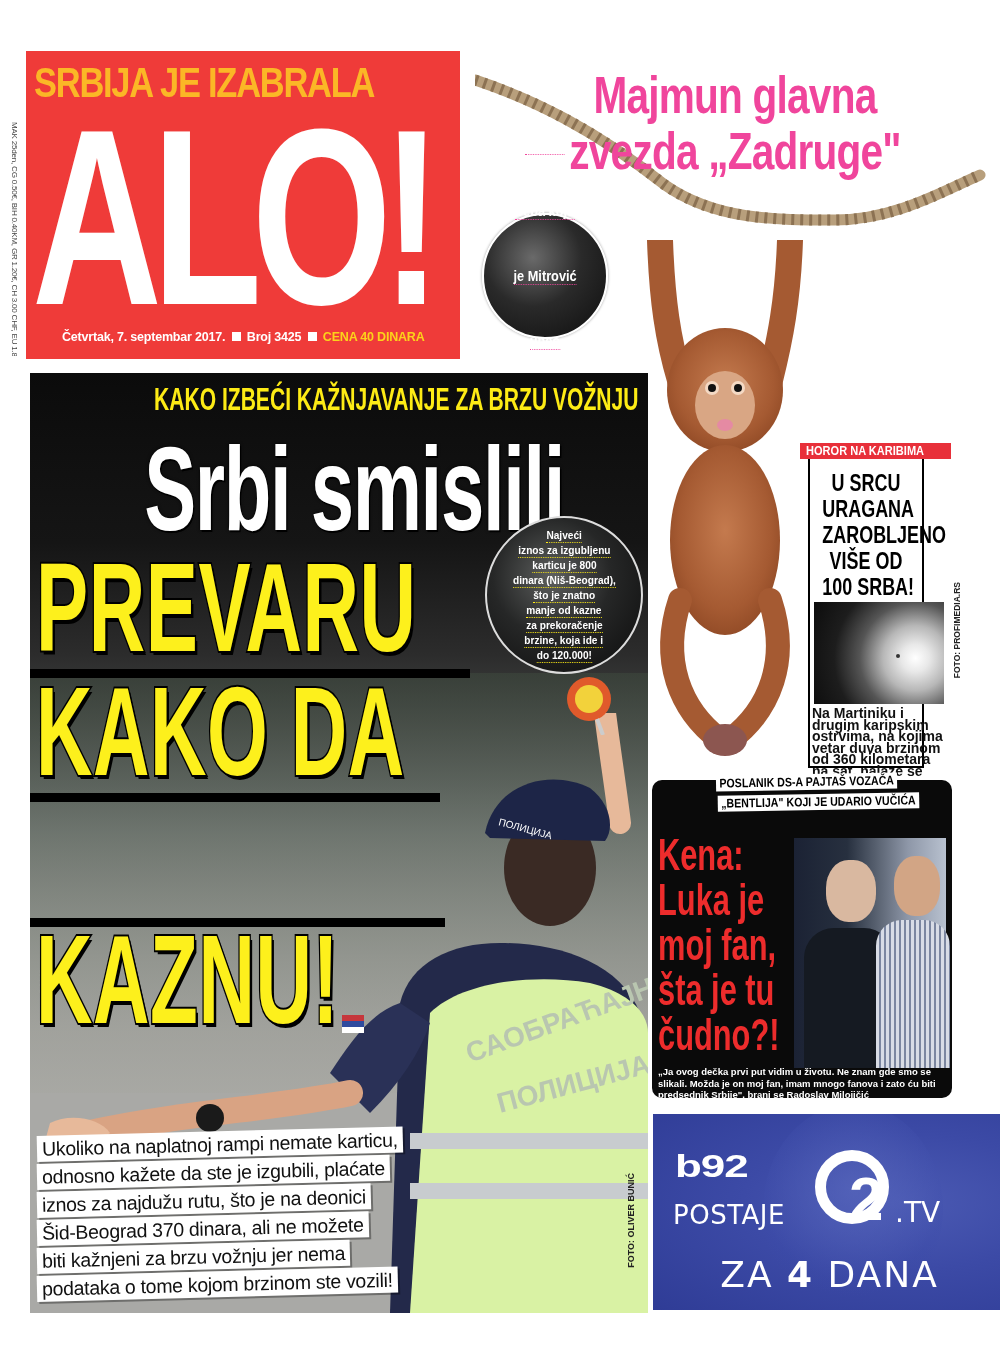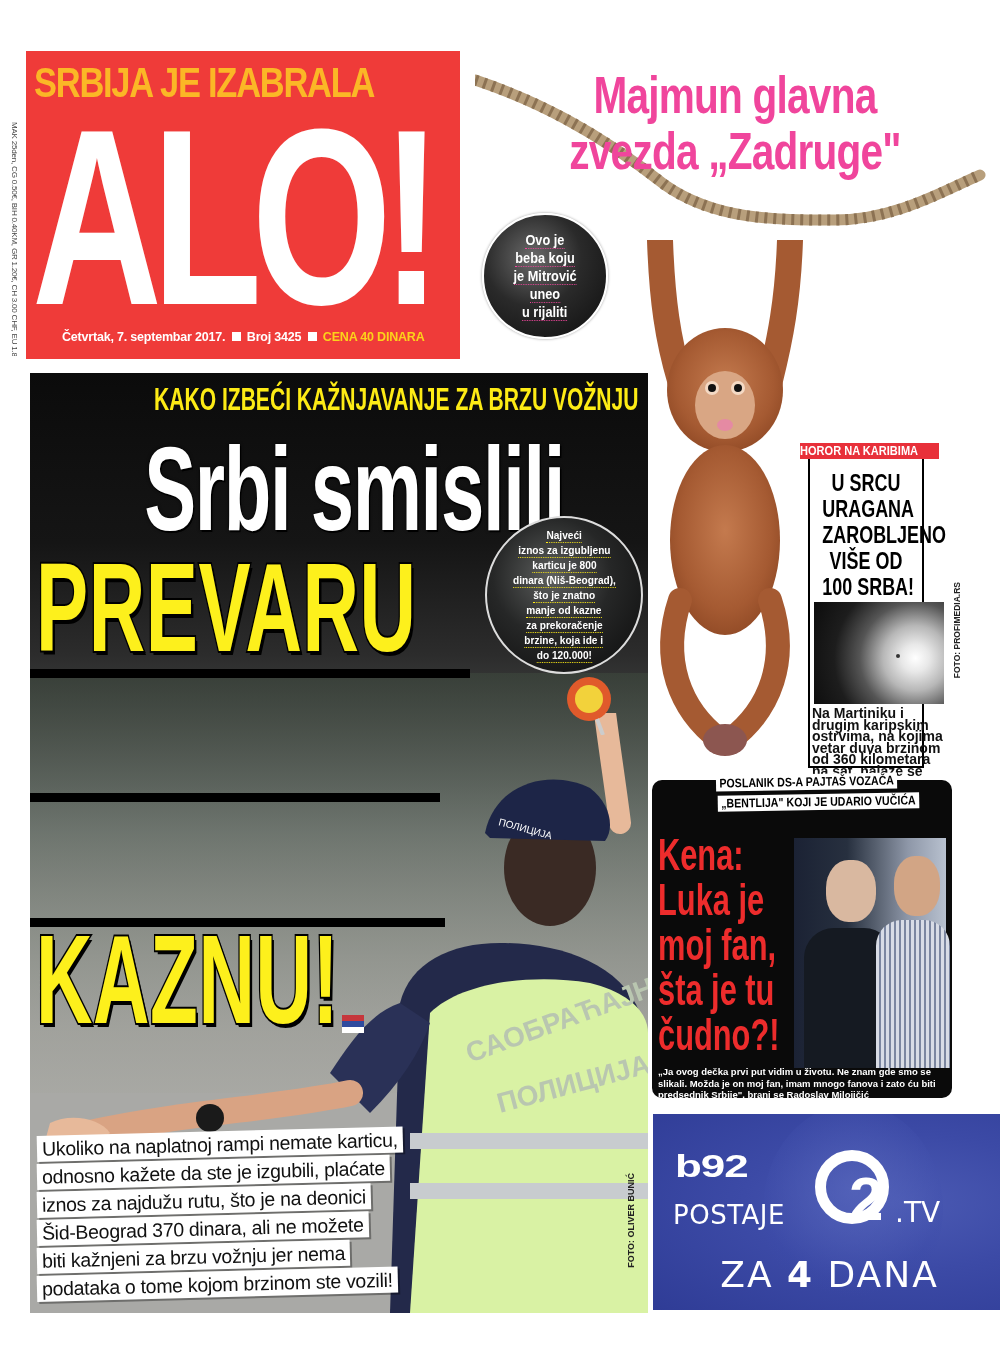--- a/index.html
+++ b/index.html
@@ -47,21 +47,21 @@
   }
   .monkey-headline span { display: block; transform: scaleX(0.78); white-space: nowrap; }
   .rope {
     position: absolute; left: 475px; top: 70px; width: 520px; height: 190px; pointer-events: none;
   }
   .monkey-bubble {
     position: absolute; left: 482px; top: 213px; width: 126px; height: 126px; border-radius: 50%;
     background: radial-gradient(circle at 40% 35%, #6a6a6a 0%, #2a2a2a 45%, #0d0d0d 100%);
     color: #fff; font-weight: 900; text-align: left; display: flex; flex-direction: column;
     justify-content: center; align-items: center; font-size: 15px; line-height: 17px;
-    border: 2px solid #fff; box-shadow: 0 0 3px rgba(0,0,0,.4);
+    border: 2px solid #fff; box-shadow: 0 0 3px rgba(0,0,0,.4); gap: 47px;
   }
   .monkey-bubble span { display: block; border-bottom: 1px dotted #f0459c; transform: scaleX(0.85); white-space: nowrap; }
   .monkey-photo { position: absolute; left: 640px; top: 240px; width: 170px; height: 520px; }
 
   
   .main-panel {
     position: absolute; left: 30px; top: 373px; width: 618px; height: 940px;
     background: linear-gradient(#0b0b0b 0%, #151515 18%, #2c2c2c 30%, #5a5f5c 45%, #8b8e88 62%, #a9aaa5 78%, #b4b4b0 100%);
     overflow: hidden;
   }
@@ -116,21 +116,21 @@
     color: #222; font-size: 9px; font-weight: 700; white-space: nowrap;
   }
 
   
   .carib-box {
     position: absolute; left: 808px; top: 452px; width: 116px; height: 316px;
     border: 2px solid #000; background: #fff;
   }
   .carib-label {
     position: absolute; left: 800px; top: 443px; background: #e8303a; color: #fff;
-    font-weight: 900; font-size: 13px; line-height: 16px; padding: 0 0;
+    font-weight: 900; font-size: 13px; line-height: 16px; padding: 0 6px;
     white-space: nowrap; z-index: 3;
   }
   .carib-label span { display: inline-block; transform: scaleX(0.85); transform-origin: left; }
   .carib-title {
     position: absolute; left: 0; top: 16px; width: 100%; text-align: center; font-weight: 900;
     color: #000; font-size: 23px; line-height: 26px;
   }
   .carib-title span { display: block; transform: scaleX(0.78); white-space: nowrap; }
   .carib-photo {
     position: absolute; left: 4px; top: 148px; width: 130px; height: 102px;
@@ -282,20 +282,21 @@
     <circle cx="180" cy="405" r="14" fill="#1a1a1a"></circle>
 
     <path d="M20,410 C40,400 70,405 80,420 C60,440 30,440 14,432 Z" fill="#e7b99a"></path>
   </svg>
 
   <div class="kicker condensed"><span>KAKO IZBEĆI KAŽNJAVANJE ZA BRZU VOŽNJU</span></div>
   <div class="main-title"><span>Srbi smislili</span></div>
 
   <div class="big-yellow" style="top:176px;"><span>PREVARU</span></div>
   <div class="bar" style="top:296px; width:440px;"></div>
+  <div class="big-yellow" style="top:300px;"><span>KAKO DA</span></div>
   <div class="bar" style="top:420px; width:410px;"></div>
   <div class="bar" style="top:545px; width:415px;"></div>
   <div class="big-yellow" style="top:548px;"><span>KAZNU!</span></div>
 
   <div class="fine-bubble condensed">
     <span>Najveći</span>
     <span>iznos za izgubljenu</span>
     <span>karticu je 800</span>
     <span>dinara (Niš-Beograd),</span>
     <span>što je znatno</span>

